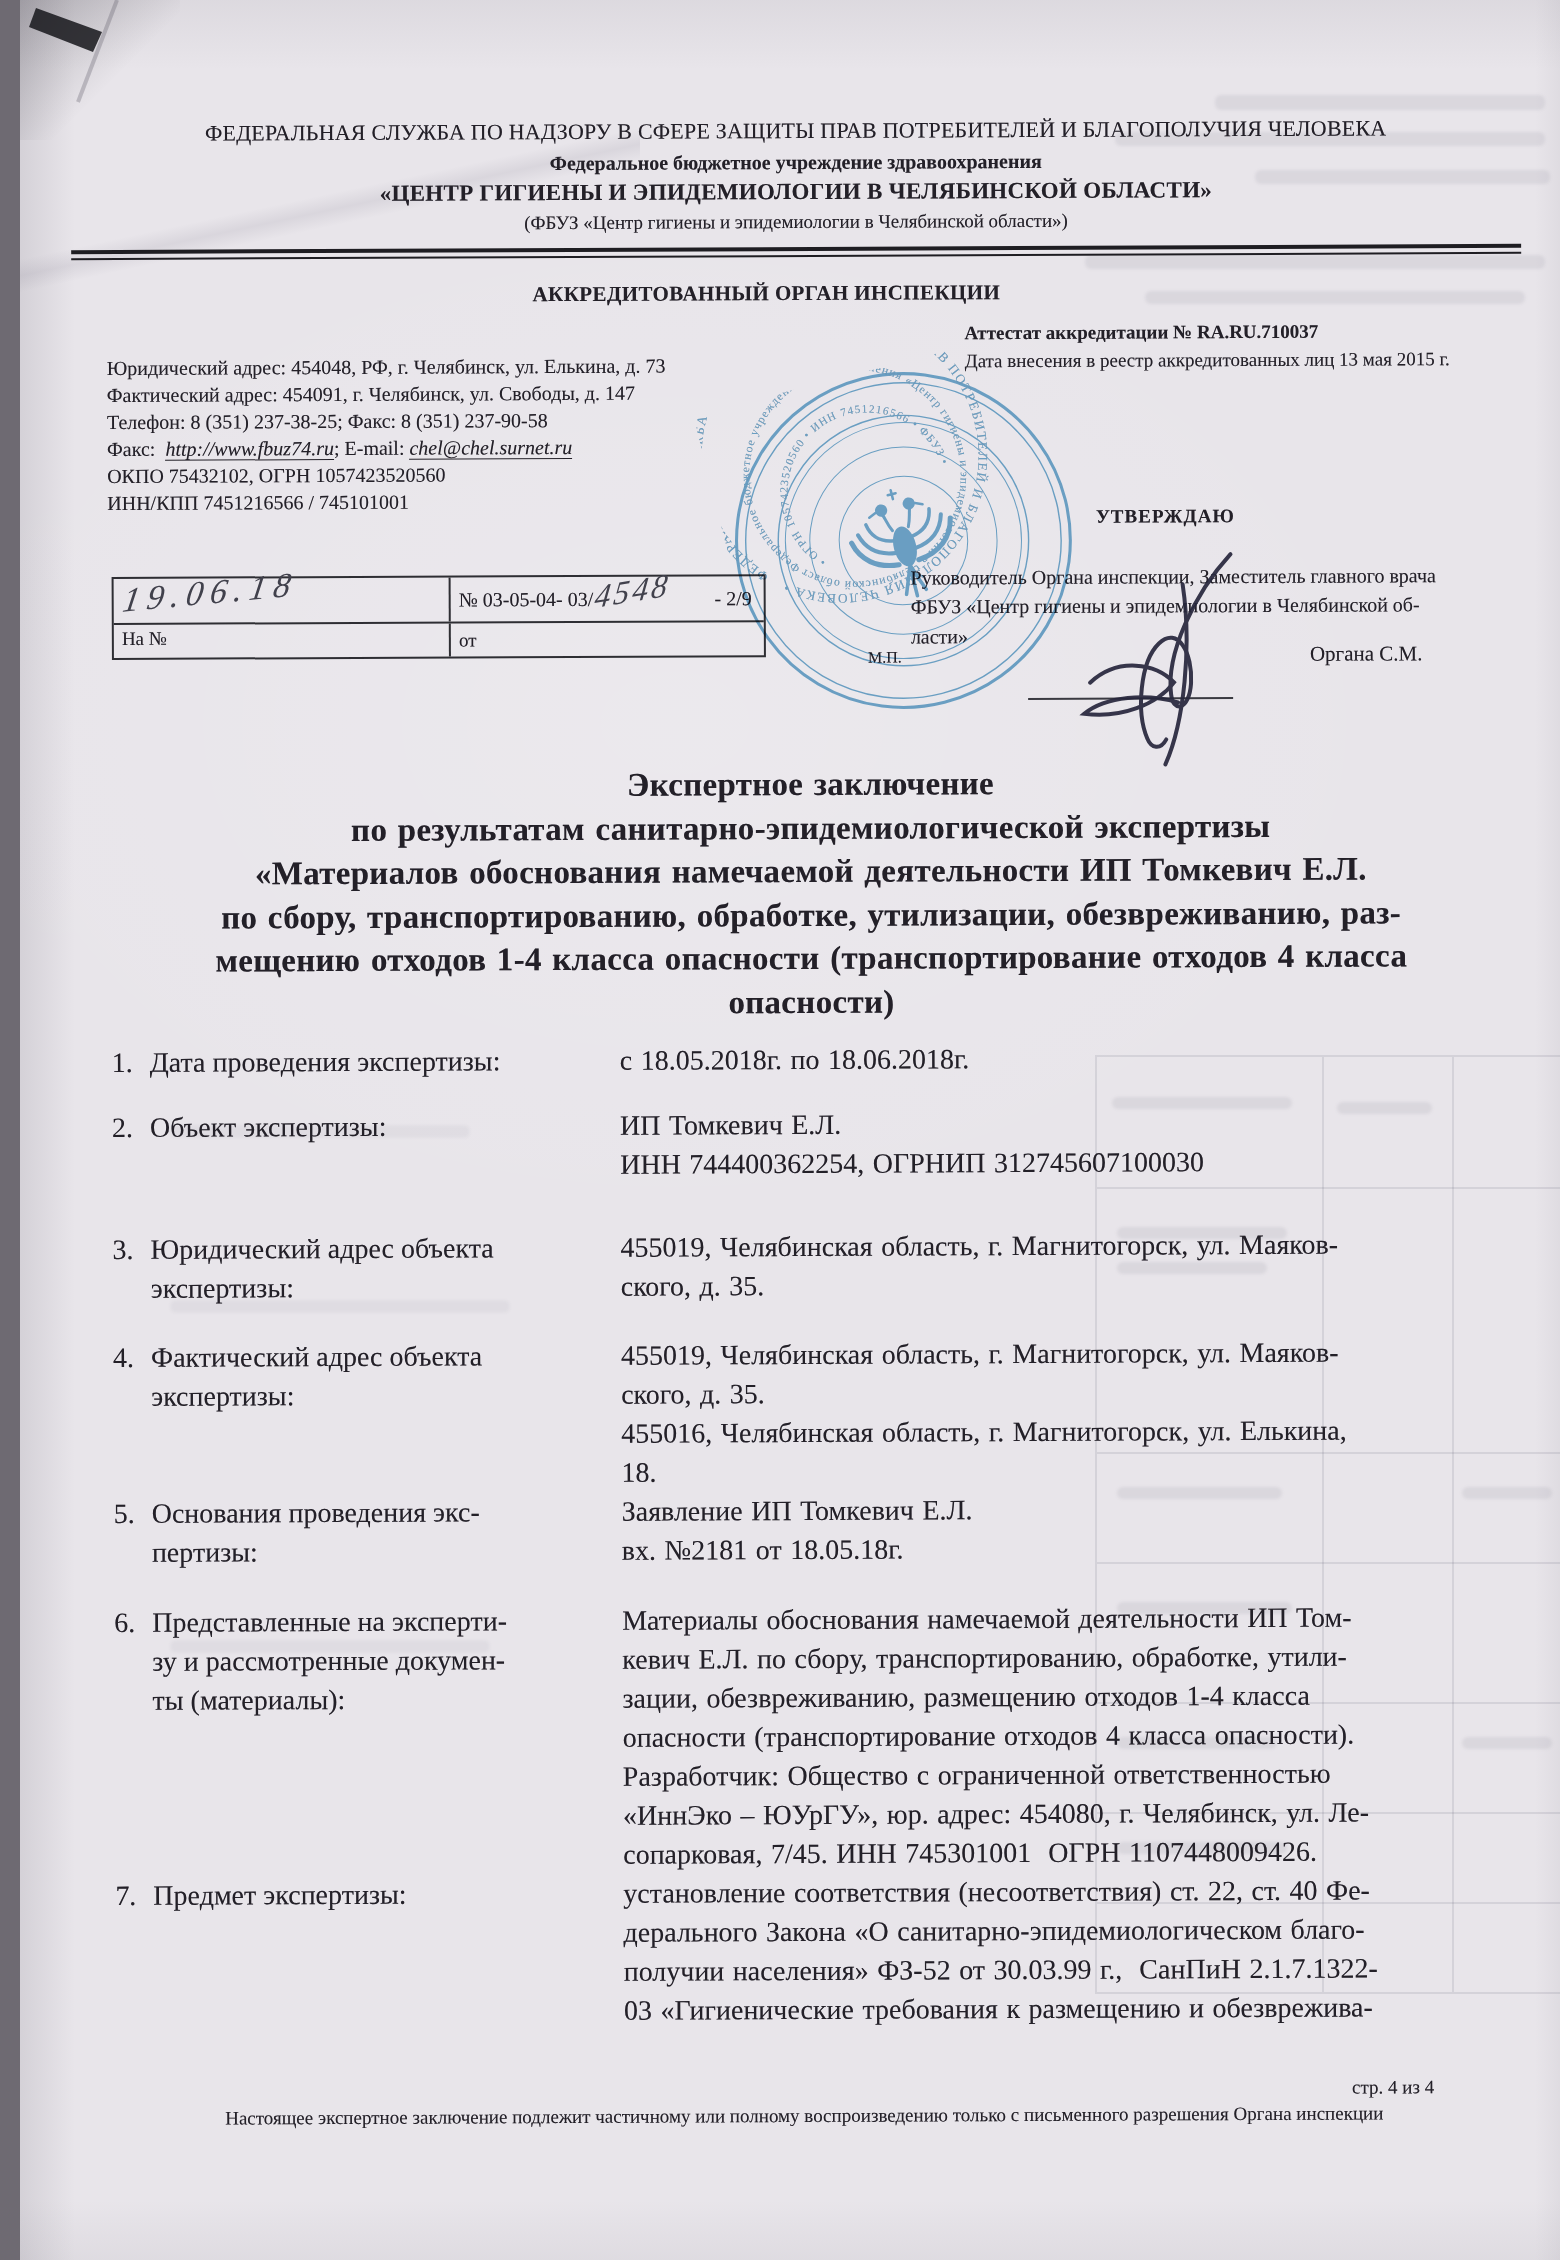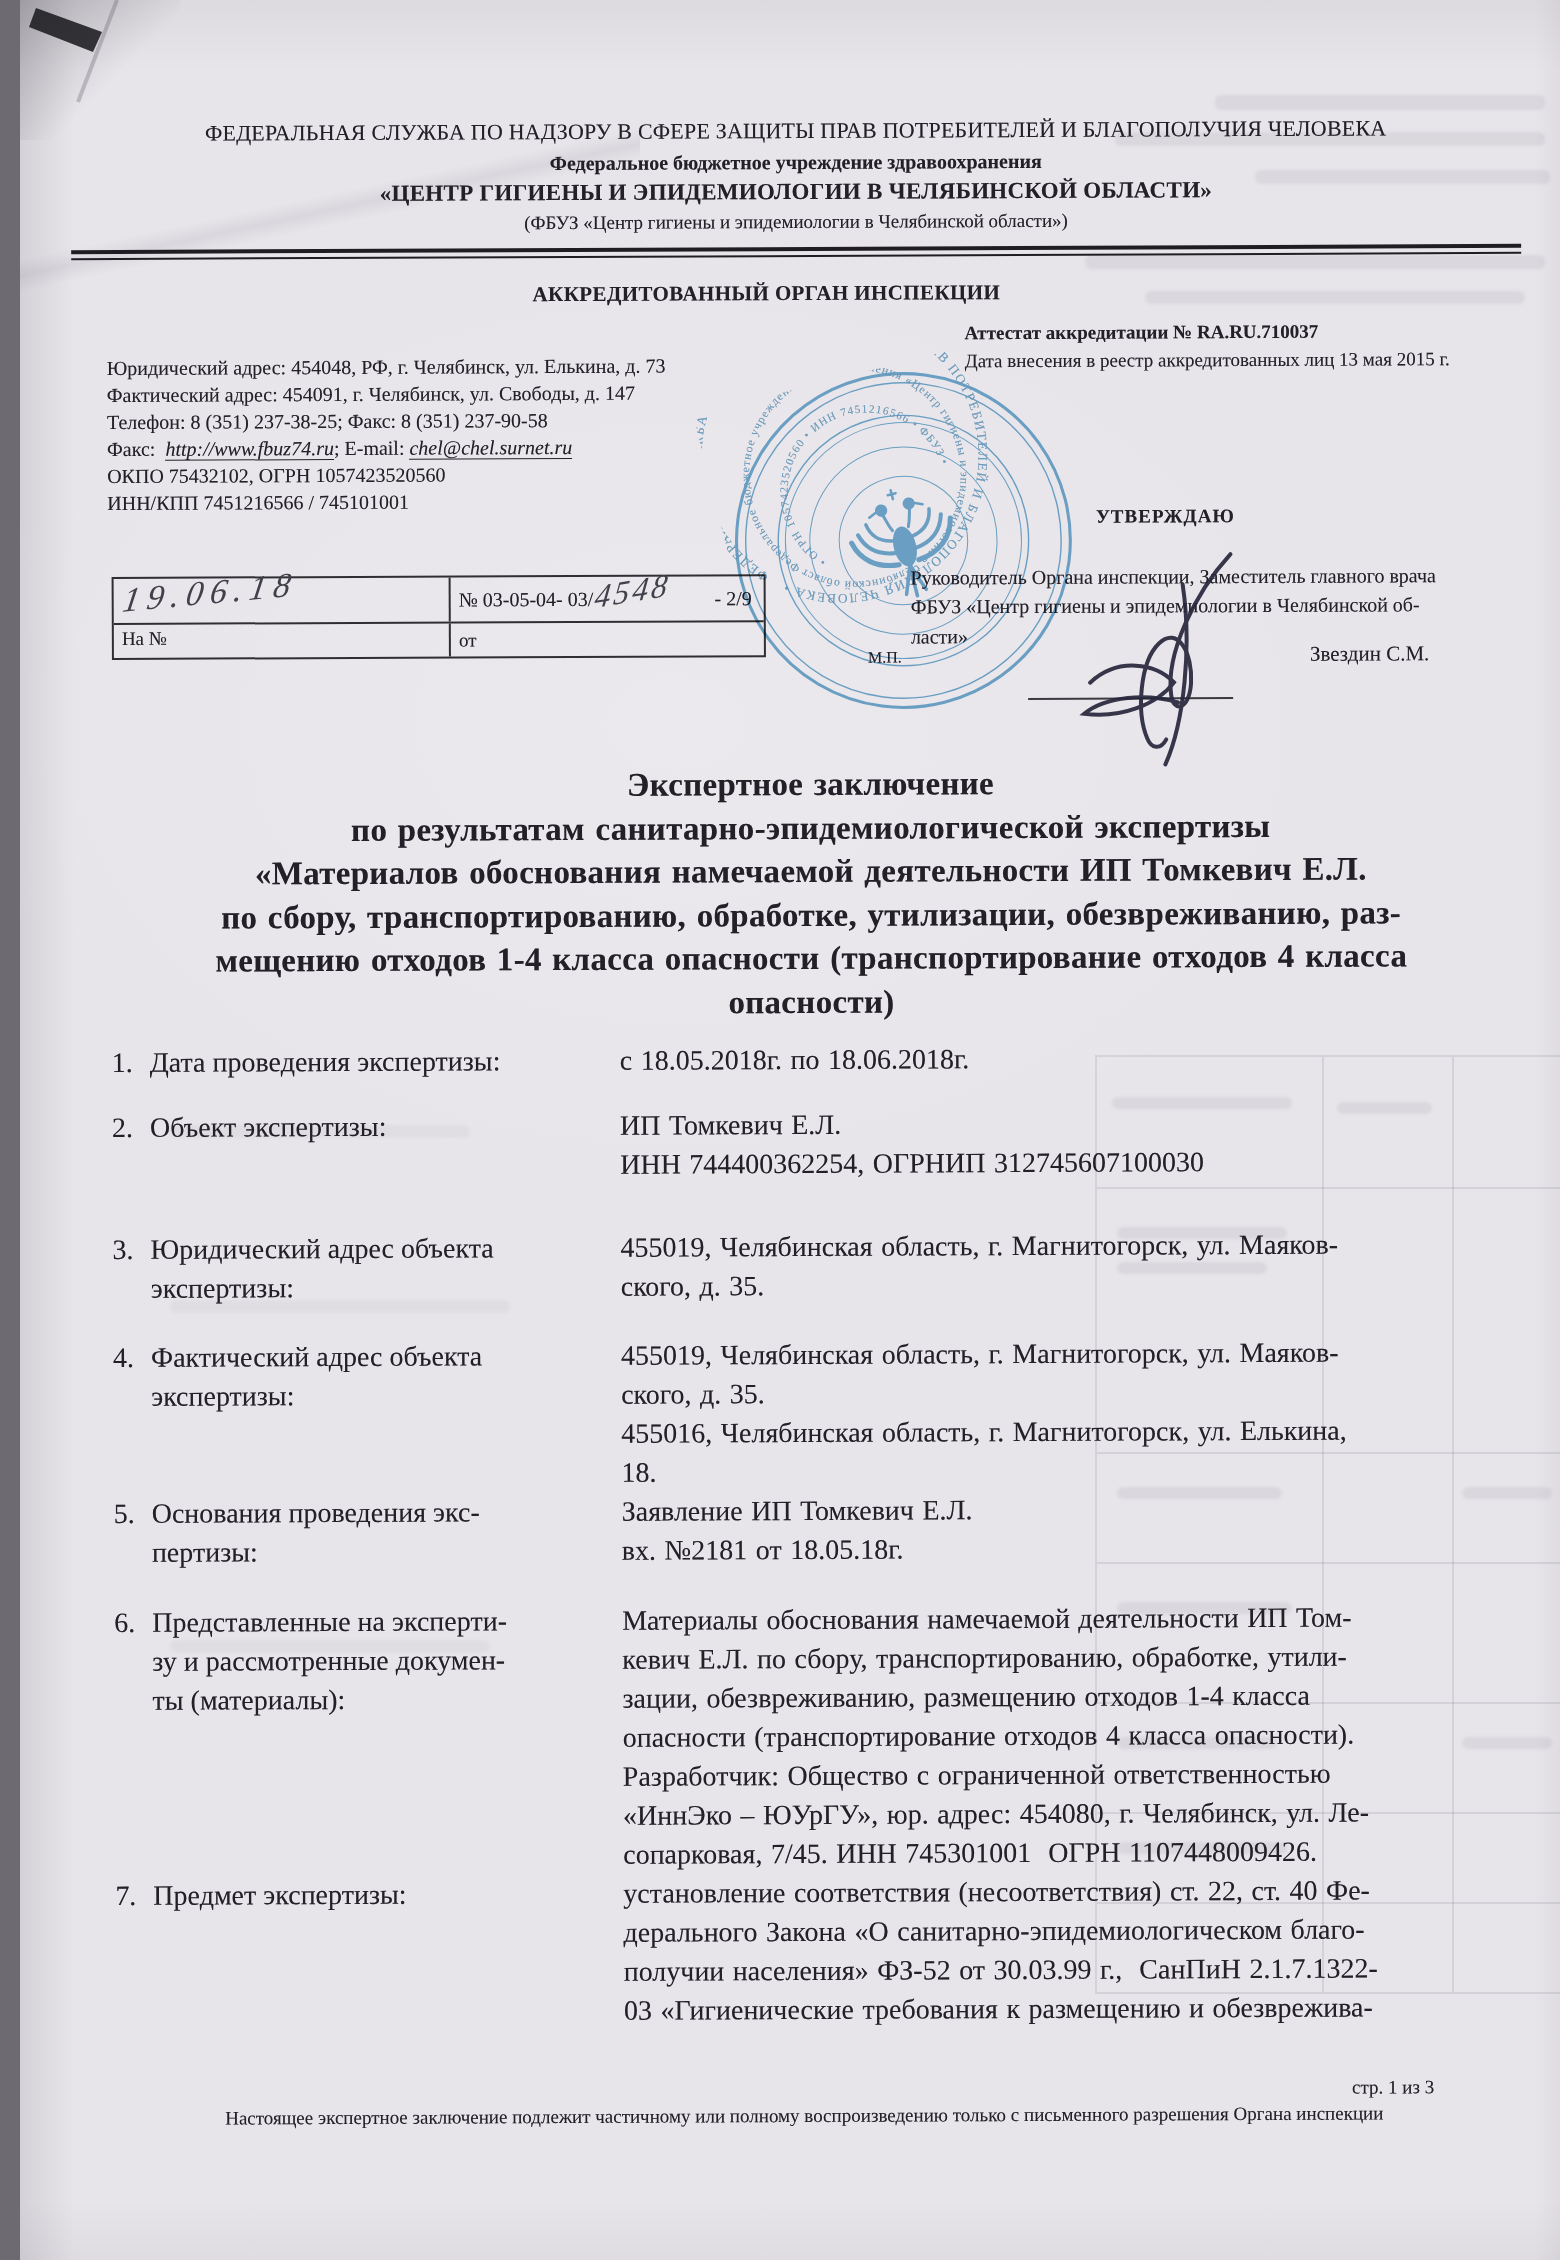--- a/index.html
+++ b/index.html
@@ -178,21 +178,21 @@
     <div class="approve">
       <div class="approve-title">УТВЕРЖДАЮ</div>
       <div class="approve-body">
           <div>Руководитель Органа инспекции, Заместитель главного врача</div>
           <div>ФБУЗ «Центр гигиены и эпидемиологии в Челябинской об-</div>
           <div>ласти»</div>
         </div>
     </div>
     <div class="mp">М.П.</div>
     <div class="sig-rule"></div>
-    <div class="signer">Звездин С.М.</div>
+    <div class="signer">Органа С.М.</div>
 
     <svg class="stamp" viewBox="0 0 340 340">
       <g stroke="#3e86b4" fill="none">
         <circle cx="170" cy="170" r="164" stroke-width="3"></circle>
         <circle cx="170" cy="170" r="155" stroke-width="1.4"></circle>
         <circle cx="170" cy="170" r="123" stroke-width="1.4"></circle>
         <circle cx="170" cy="170" r="116" stroke-width="1"></circle>
         <circle cx="170" cy="170" r="92" stroke-width="1"></circle>
         <circle cx="170" cy="170" r="63" stroke-width="1"></circle>
       </g>
@@ -326,17 +326,17 @@
           <div class="item-value">
               <div>установление соответствия (несоответствия) ст. 22, ст. 40 Фе-</div>
               <div>дерального Закона «О санитарно-эпидемиологическом благо-</div>
               <div>получии населения» ФЗ-52 от 30.03.99 г.,&nbsp; СанПиН 2.1.7.1322-</div>
               <div>03 «Гигиенические требования к размещению и обезврежива-</div>
             </div>
         </div>
       </div>
     </div>
 
-    <div class="pagenum">стр. 1 из 3</div>
+    <div class="pagenum">стр. 4 из 4</div>
     <div class="footnote">Настоящее экспертное заключение подлежит частичному или полному воспроизведению только с письменного разрешения Органа инспекции</div>
 
   </div>
 </div>
 
 </body></html>

